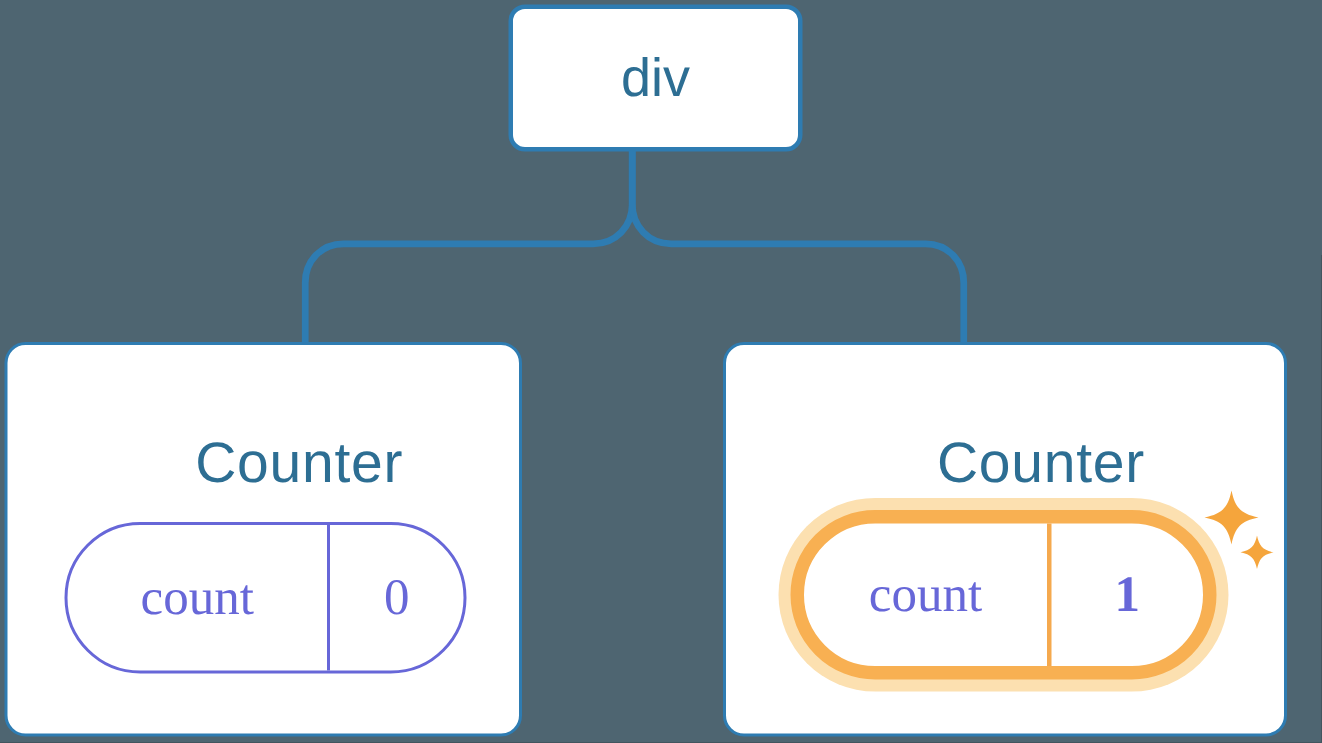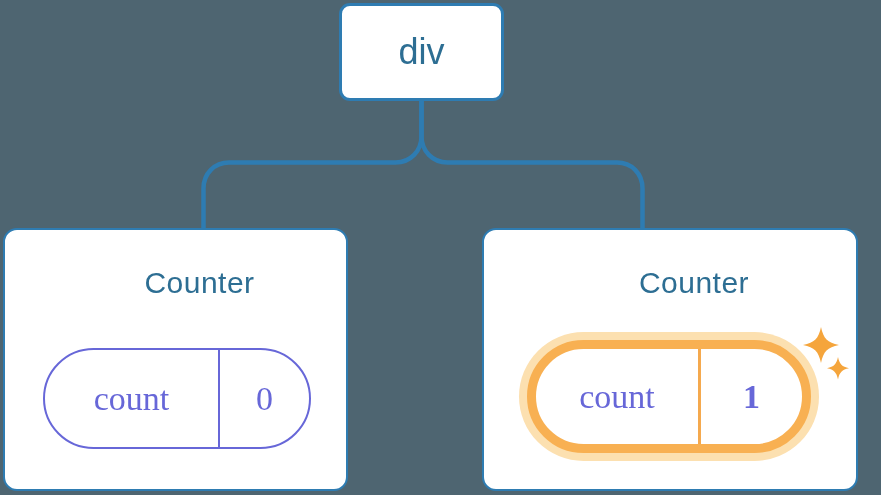--- a/index.html
+++ b/index.html
@@ -14,44 +14,44 @@
   }
   .connectors {
     position: absolute;
     left: 0; top: 0;
     width: 881px; height: 495px;
     pointer-events: none;
   }
   .node-root {
     position: absolute;
     left: 339px; top: 3px;
-    width: 165px; height: 98px;
+    width: 196px; height: 98px;
     background: #ffffff;
     border: 3px solid #2E7CB2;
     border-radius: 11px;
     display: flex; align-items: center; justify-content: center;
     color: #2D6E93;
     font-size: 36px;
     font-weight: 500;
   }
   .card {
     position: absolute;
     top: 228px;
     height: 263px;
     background: #ffffff;
     border: 2px solid #2E7CB2;
     border-radius: 14px;
   }
   .card-left  { left: 3px;  width: 345px; }
   .card-right { left: 482px; width: 376px; }
   .card-title {
-    margin-top: 36px;
+    margin-top: 58px;
     text-align: center;
     color: #2D6E93;
-    font-size: 30px;
+    font-size: 38px;
     font-weight: 500;
     letter-spacing: 0.5px;
     padding-left: 48px;
   }
   .pill {
     position: absolute;
     display: flex;
     background: #ffffff;
     color: #6767D8;
     font-family: Liberation Serif, serif;

